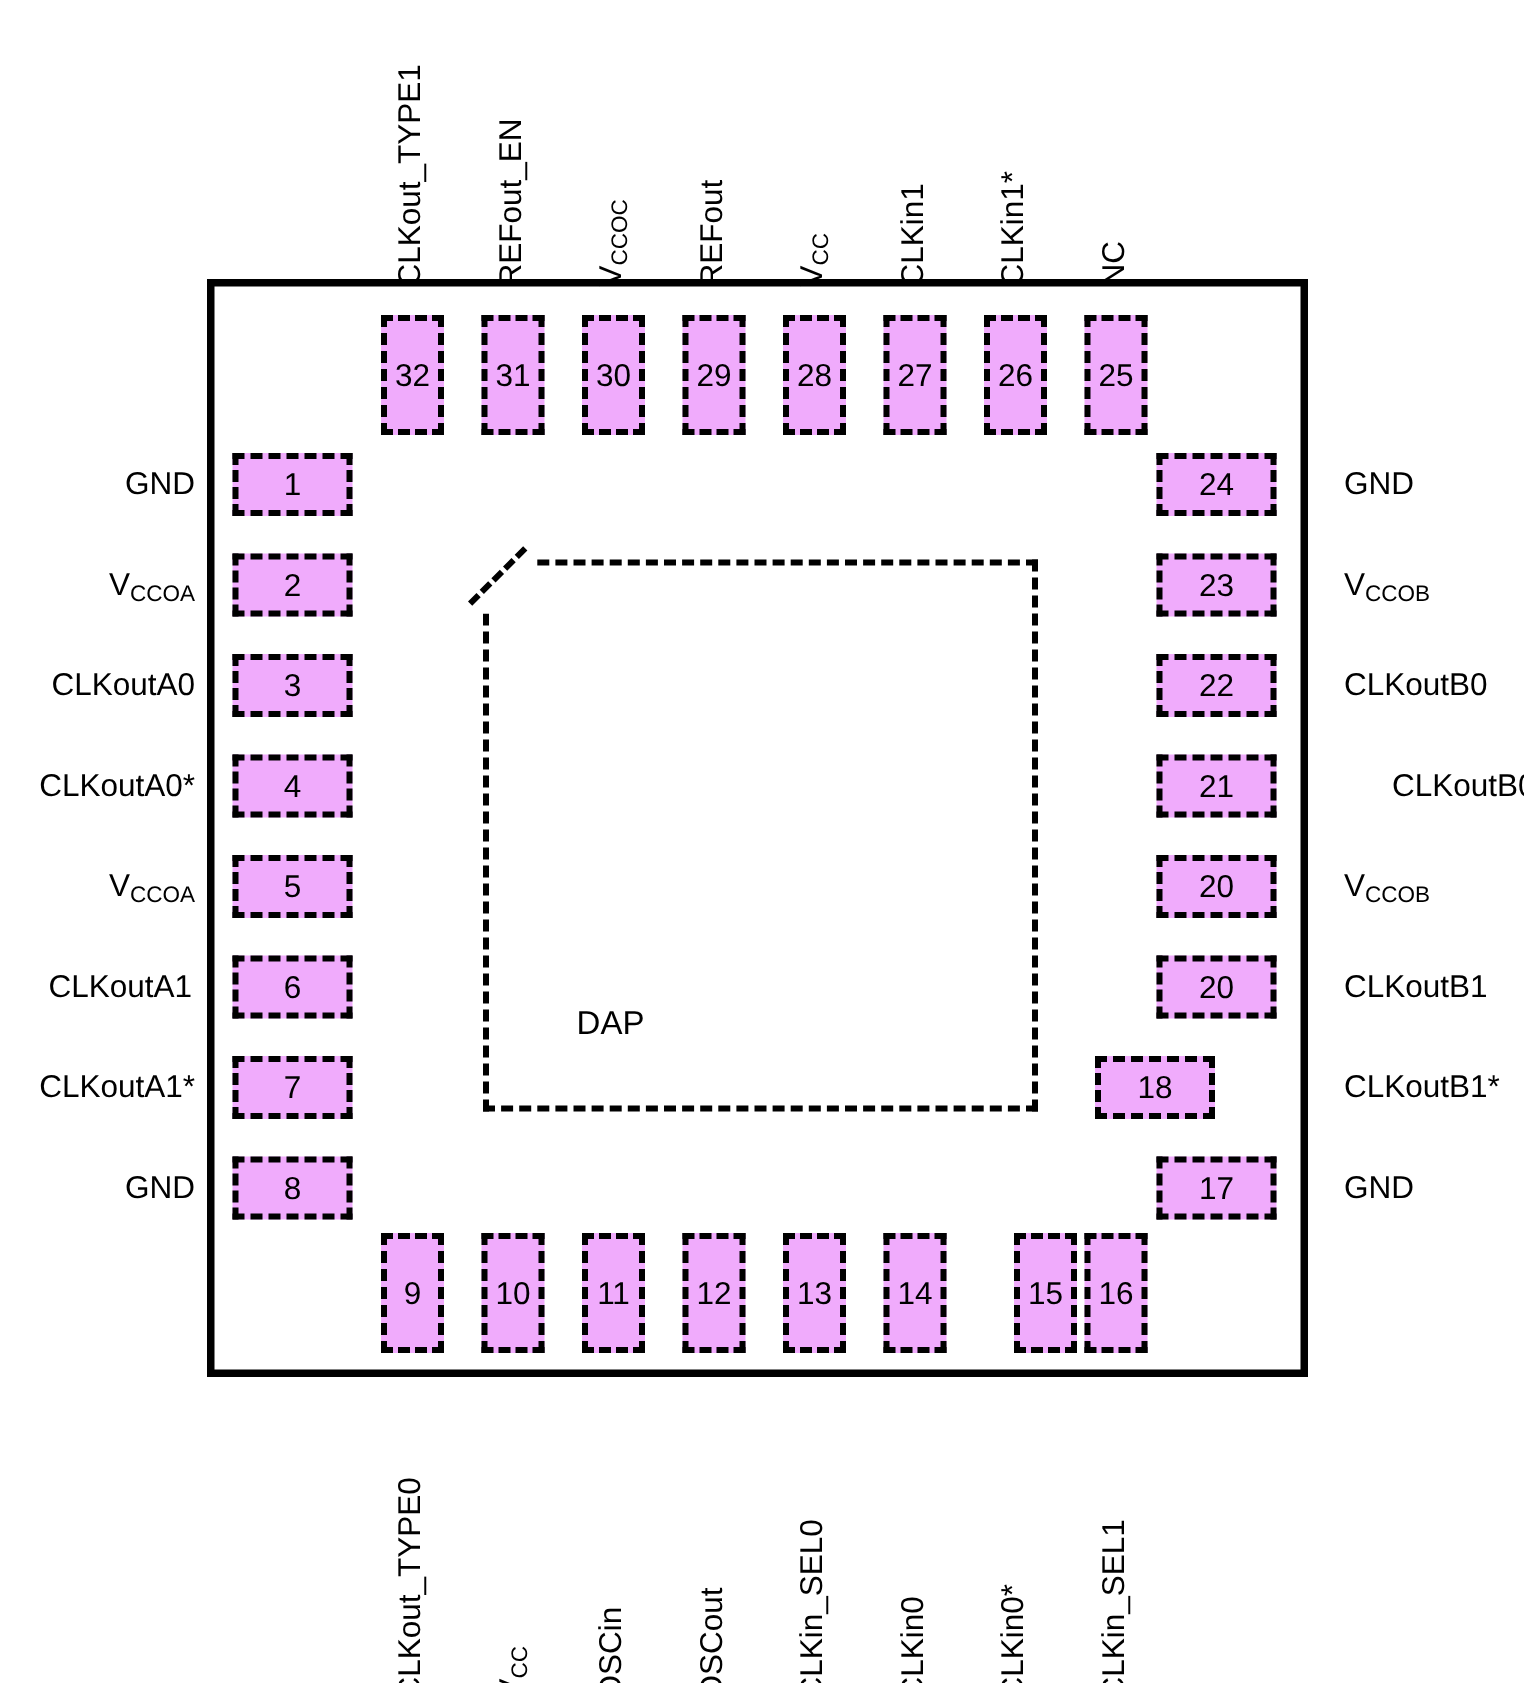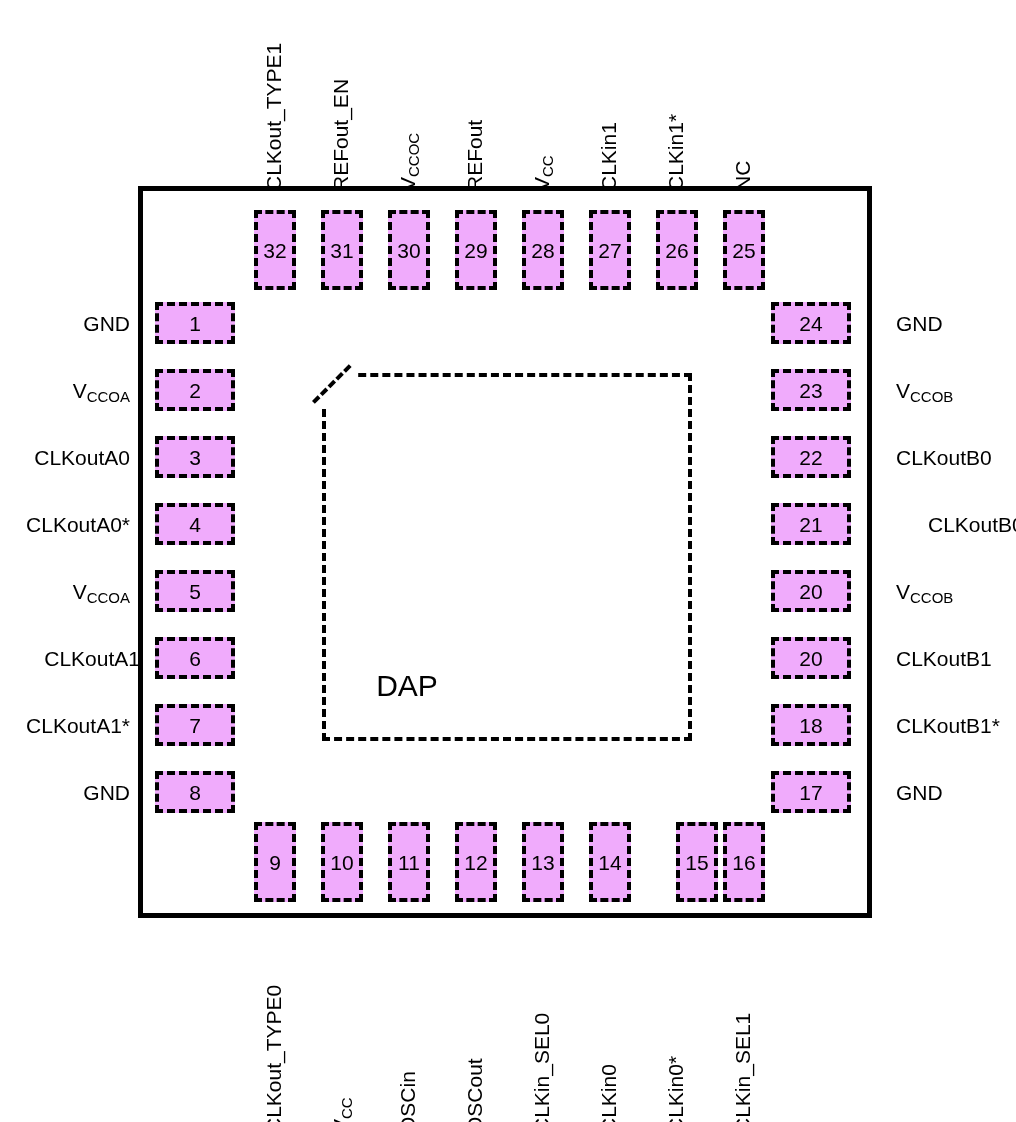--- a/index.html
+++ b/index.html
@@ -71,21 +71,21 @@
     font-size: 31px;
     font-weight: bold;
     letter-spacing: 0.3px;
   }
   #dap-label {
     position: absolute;
     left: 322px;
     top: 669px;
     width: 170px;
     text-align: center;
-    font-size: 30px;
+    font-size: 22px;
   }
 
   
   .pin {
     position: absolute;
     border: 4px dashed #000000;
     box-sizing: border-box;
     background: #f0abfc;
     display: flex;
     align-items: center;
@@ -161,21 +161,21 @@
       </div>
       <div class="pin horiz" style="left: 155px; top: 704px;">
         <span>7</span>
       </div>
       <div class="pin horiz" style="left: 155px; top: 771px;">
         <span>8</span>
       </div>
       <div class="pin horiz" style="left: 771px; top: 771px;">
         <span>17</span>
       </div>
-      <div class="pin horiz" style="left: 771px; top: 704px;">
+      <div class="pin horiz" style="left: 730px; top: 704px;">
         <span>18</span>
       </div>
       <div class="pin horiz" style="left: 771px; top: 637px;">
         <span>20</span>
       </div>
       <div class="pin horiz" style="left: 771px; top: 570px;">
         <span>20</span>
       </div>
       <div class="pin horiz" style="left: 771px; top: 503px;">
         <span>21</span>
@@ -237,21 +237,21 @@
       <div class="pin vert" style="left: 723px; top: 822px;">
         <span>16</span>
       </div>
     </div>
   <div id="labels-layer">
       <div class="pin-label left" style="left: 130px; top: 323px;">GND</div>
       <div class="pin-label left" style="left: 130px; top: 390px;">V<sub>CCOA</sub></div>
       <div class="pin-label left" style="left: 130px; top: 457px;">CLKoutA0</div>
       <div class="pin-label left" style="left: 130px; top: 524px;">CLKoutA0*</div>
       <div class="pin-label left" style="left: 130px; top: 591px;">V<sub>CCOA</sub></div>
-      <div class="pin-label left" style="left: 140px; top: 658px;">CLKoutA1</div>
+      <div class="pin-label left" style="left: 128px; top: 658px;">CLKoutA1</div>
       <div class="pin-label left" style="left: 130px; top: 725px;">CLKoutA1*</div>
       <div class="pin-label left" style="left: 130px; top: 792px;">GND</div>
       <div class="pin-label right" style="left: 896px; top: 792px;">GND</div>
       <div class="pin-label right" style="left: 896px; top: 725px;">CLKoutB1*</div>
       <div class="pin-label right" style="left: 896px; top: 658px;">CLKoutB1</div>
       <div class="pin-label right" style="left: 896px; top: 591px;">V<sub>CCOB</sub></div>
       <div class="pin-label right" style="left: 896px; top: 524px; margin-left: 32px;">CLKoutB0*</div>
       <div class="pin-label right" style="left: 896px; top: 457px;">CLKoutB0</div>
       <div class="pin-label right" style="left: 896px; top: 390px;">V<sub>CCOB</sub></div>
       <div class="pin-label right" style="left: 896px; top: 323px;">GND</div>

